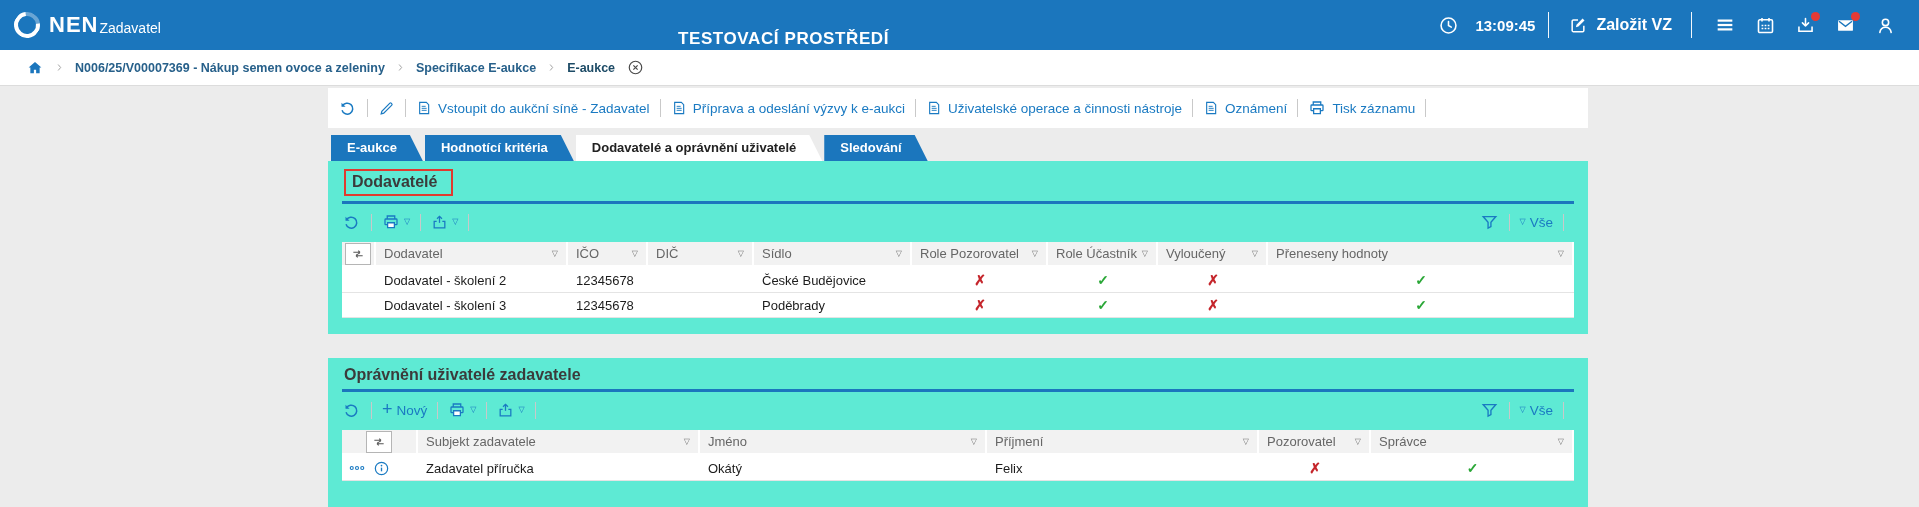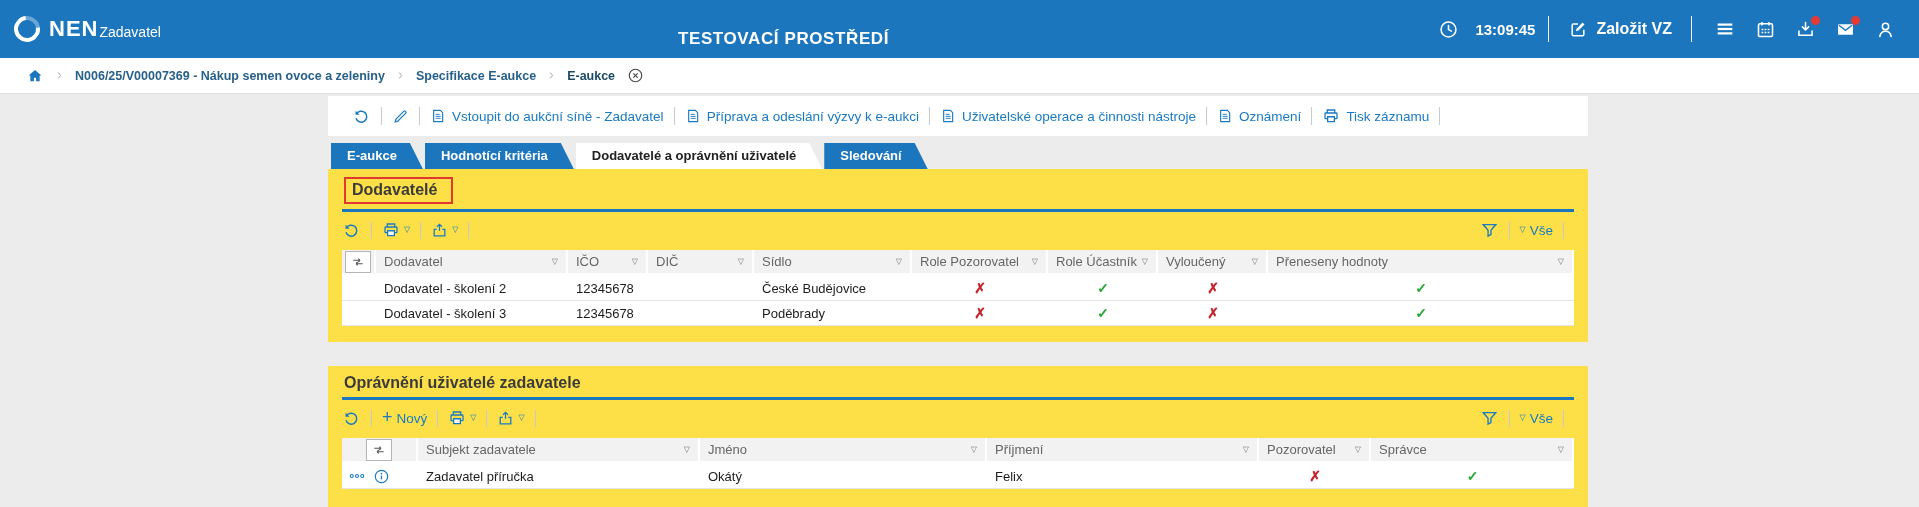--- a/index.html
+++ b/index.html
@@ -1,20 +1,20 @@
 <!DOCTYPE html>
 <html style="--c-topbar: #1b76bd; --c-link: #1a7ac2; --c-cross: #c5262c; --c-check: #2aa737; --c-badge: #e53935; --c-hl: #e03a2f; --c-rule: #1b76bd;"><head>
 <meta charset="utf-8">
 <style>
   html,body{margin:0;padding:0;width:1919px;height:507px;overflow:hidden;
     font-family:"Liberation Sans",sans-serif;background:#ececec;}
   .page{width:1919px;height:507px;position:relative;}
 
   
-  .topbar{height:58px;background:var(--c-topbar,#1b76bd);color:#fff;display:flex;align-items:center;position:relative;}
+  .topbar{height:50px;background:var(--c-topbar,#1b76bd);color:#fff;display:flex;align-items:center;position:relative;}
   .brand{display:flex;align-items:center;padding-left:14px;gap:9px;cursor:pointer;}
   .logo-ring{width:26px;height:26px;border-radius:50%;border:4.5px solid #fff;border-top-color:rgba(255,255,255,.35);
     transform:rotate(38deg);box-sizing:border-box;}
   .brand-col{display:flex;align-items:baseline;line-height:1;}
   .brand-name{font-size:22px;font-weight:bold;letter-spacing:1px;}
   .brand-sub{font-size:14px;position:relative;top:1px;left:1px;}
   .env-label{position:absolute;left:678px;top:16px;height:46px;display:flex;align-items:center;
     font-size:17px;font-weight:bold;letter-spacing:.6px;}
   .top-right{margin-left:auto;display:flex;align-items:center;padding-right:14px;}
   .tr-time{display:flex;align-items:center;gap:16px;font-size:15px;font-weight:bold;}
@@ -30,32 +30,32 @@
   .bc-home{display:flex;cursor:pointer;}
   #bc-items{display:flex;align-items:center;gap:10px;}
   .bc-chev{display:flex;color:#9a9a9a;}
   .bc-item{font-size:12.5px;font-weight:bold;color:#27608a;cursor:pointer;white-space:nowrap;}
   .bc-item.current{color:#1d4b66;}
   .bc-close{display:flex;color:#4a4a4a;cursor:pointer;margin-left:2px;}
 
   
   .body{background:#ececec;height:425px;box-sizing:border-box;padding-top:2px;}
   .toolbar-card{margin-left:328px;width:1260px;height:40px;background:#fff;display:flex;align-items:center;
-    padding:0 24px;box-sizing:border-box;}
+    padding:0 10px;box-sizing:border-box;}
   .tb-i{display:flex;color:var(--c-link,#1a7ac2);cursor:pointer;}
   .tb-sep{width:1px;height:18px;background:#c9c9c9;margin:0 10px;flex:none;}
   .tb-link{display:flex;align-items:center;gap:6px;color:var(--c-link,#1a7ac2);font-size:13.5px;cursor:pointer;white-space:nowrap;}
 
   .tabstrip{margin-left:331px;margin-top:7px;display:flex;height:26px;}
   .tab{height:26px;line-height:26px;padding:0 26px 0 16px;background:var(--c-topbar,#1b76bd);color:#fff;
     font-size:13px;font-weight:bold;clip-path:polygon(0 0,calc(100% - 13px) 0,100% 100%,0 100%);
     margin-right:2px;cursor:pointer;white-space:nowrap;}
   .tab.active{background:#fff;color:#222;}
 
-  .card{background:#fde047;margin-left:328px;width:1260px;box-sizing:border-box;padding:6px 14px 16px 14px;}
+  .card{background:#5eead4;margin-left:328px;width:1260px;box-sizing:border-box;padding:6px 14px 16px 14px;}
   .card-b{margin-top:24px;min-height:164px;padding-bottom:12px;}
   .section-head{border-bottom:3px solid var(--c-rule,#1b76bd);padding:2px 0 5px 2px;}
   .section-title{font-size:16px;font-weight:bold;color:#3b3b3b;}
   .red-box{display:inline-block;border:2px solid var(--c-hl,#e03a2f);padding:2px 14px 3px 6px;}
 
   .grid-toolbar{display:flex;align-items:center;height:36px;}
   .gt-i{display:flex;color:var(--c-link,#1a7ac2);cursor:pointer;align-items:center;}
   .gt-group{display:flex;align-items:center;color:var(--c-link,#1a7ac2);cursor:pointer;gap:4px;font-size:13.5px;}
   .gt-sep{width:1px;height:17px;background:#c9c9c9;margin:0 10px;flex:none;}
   .tri{font-size:8px;color:var(--c-link,#1a7ac2);line-height:1;}

